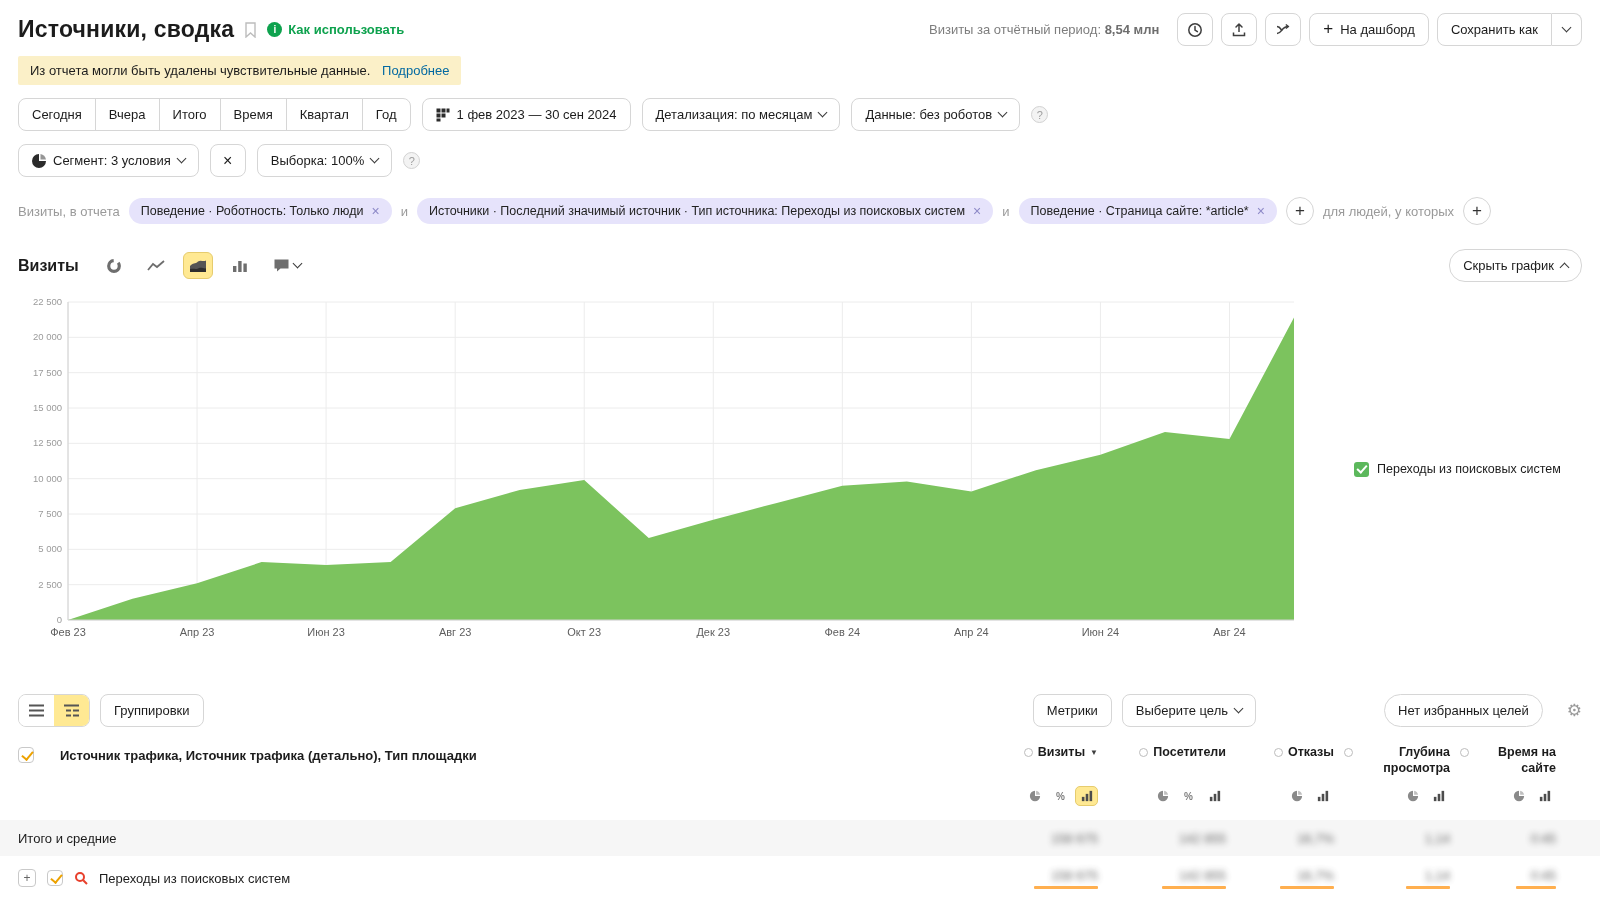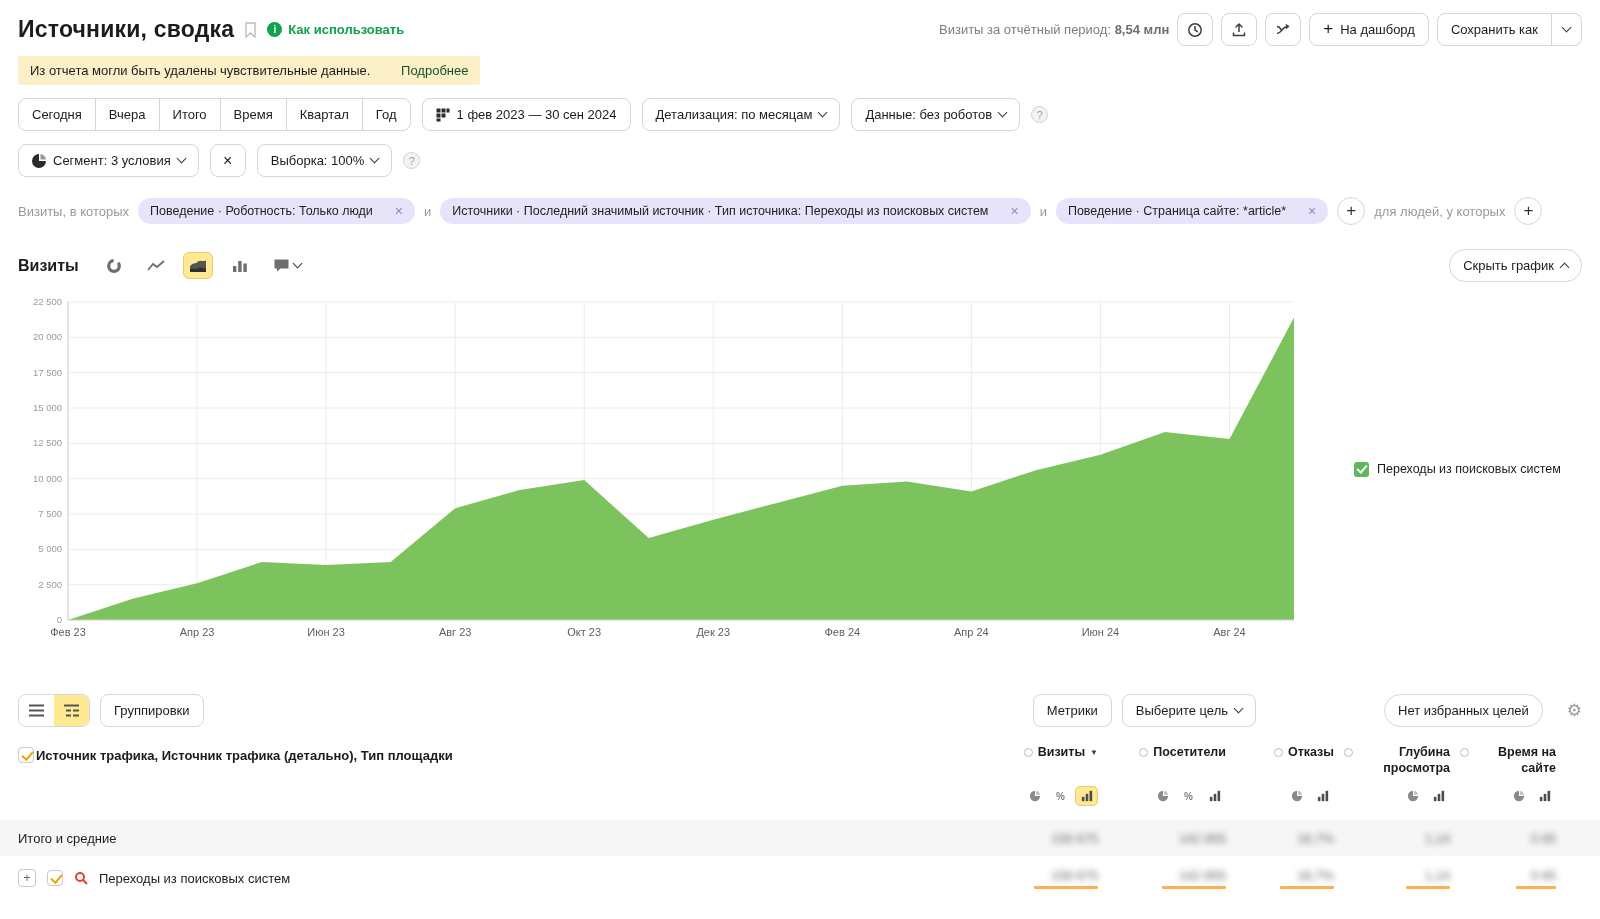--- a/index.html
+++ b/index.html
@@ -7,45 +7,45 @@
 body{width:1600px;height:919px;overflow:hidden;font-family:"Liberation Sans",sans-serif;font-size:13px;color:#1c1c1c}
 .page{padding:0 18px}
 .row{display:flex;align-items:center}
 
 .header-row{padding-top:13px;justify-content:space-between}
 .hleft{display:flex;align-items:center;gap:10px}
 h1{font-size:23px;font-weight:bold;letter-spacing:.2px}
 .howto{color:#0ea24e;font-weight:bold;font-size:13px;display:inline-flex;gap:6px;align-items:center;cursor:pointer}
 .info-i{width:15px;height:15px;border-radius:50%;background:#0ea24e;color:#fff;font-size:10px;display:inline-flex;align-items:center;justify-content:center;font-weight:bold}
 .hright{display:flex;align-items:center;gap:8px}
-.visits-period{color:#7d7d7d;}
+.visits-period{color:#7d7d7d;margin-right:10px}
 .visits-period b{color:#6e6e6e}
 .btn{display:inline-flex;align-items:center;gap:7px;height:33px;padding:0 13px;border:1px solid #d6d6d6;border-radius:8px;background:#fff;font-size:13px;font-family:inherit;cursor:pointer;white-space:nowrap;color:#1c1c1c}
 .btn.sq{width:36px;padding:0;justify-content:center}
 .split{display:inline-flex}
 .split .btn:first-child{border-radius:8px 0 0 8px}
 .split .btn:last-child{border-radius:0 8px 8px 0;border-left:none;width:30px;padding:0;justify-content:center}
 .plusg{font-size:17px;line-height:1;margin-top:-2px}
 
 .chev{width:7px;height:7px;border-right:1.6px solid #3a3a3a;border-bottom:1.6px solid #3a3a3a;display:inline-block;flex:0 0 auto}
 .chev.down{transform:rotate(45deg);margin-top:-4px}
 .chev.up{transform:rotate(-135deg);margin-top:4px}
 
 .notice{display:inline-block;background:#fbf0c8;padding:7px 12px;margin-top:10px;font-size:13px;border-radius:2px}
-.notice .more{color:#14532d;margin-left:27px;cursor:pointer}
+.notice .more{color:#0369a1;margin-left:8px;cursor:pointer}
 
 .filters{margin-top:13px;gap:11px}
 .seg-group{display:inline-flex}
 .seg-group .btn{border-radius:0;margin-left:-1px}
 .seg-group .btn:first-child{border-radius:8px 0 0 8px;margin-left:0}
 .seg-group .btn:last-child{border-radius:0 8px 8px 0}
 .help{width:17px;height:17px;border-radius:50%;border:1px solid #d2d2d2;color:#9e9e9e;font-size:11px;display:inline-flex;align-items:center;justify-content:center;background:#f3f3f3;cursor:pointer;flex:0 0 auto}
 
 .chips-row{margin-top:20px;gap:9px;flex-wrap:wrap;color:#9a9a9a;font-size:13px}
-.chip{display:inline-flex;align-items:center;gap:22px;background:#e6e3fb;border-radius:15px;padding:6px 12px;color:#222;font-size:12.5px;cursor:pointer}
+.chip{display:inline-flex;align-items:center;gap:8px;background:#e6e3fb;border-radius:15px;padding:6px 12px;color:#222;font-size:12.5px;cursor:pointer}
 .chip .x{color:#8d89c7;font-size:14px;line-height:1;cursor:pointer}
 .plus-circle{width:28px;height:28px;border:1px solid #d6d6d6;border-radius:50%;display:inline-flex;align-items:center;justify-content:center;font-size:17px;color:#333;background:#fff;cursor:pointer}
 
 .chart-header{margin-top:24px;justify-content:space-between}
 .ct-group{display:flex;align-items:center;gap:12px}
 .chart-title{font-size:16px;font-weight:bold;margin-right:8px}
 .ctype{min-width:30px;height:27px;padding:0 5px;display:inline-flex;align-items:center;justify-content:center;border-radius:6px;cursor:pointer;border:1px solid transparent;gap:4px}
 .ctype.selected{background:#ffe993;border-color:#e6cc6e}
 .hide-chart{border-radius:16px}
 
@@ -62,21 +62,21 @@
 .icon-pair{display:inline-flex;border:1px solid #d6d6d6;border-radius:8px;overflow:hidden}
 .icon-pair .ibtn{width:35px;height:31px;display:flex;align-items:center;justify-content:center;background:#fff;cursor:pointer}
 .icon-pair .ibtn.selected{background:#ffe993}
 .tright{display:flex;gap:10px;align-items:center}
 .pill{border-radius:17px}
 .gear{font-size:17px;color:#9a9a9a;margin-left:14px;cursor:pointer}
 .sp120{width:108px}
 
 .cols{display:grid;grid-template-columns:104px 118px 98px 106px 96px;column-gap:10px;margin-left:auto;margin-right:26px;flex:0 0 auto}
 .table-head{margin-top:18px;display:flex;align-items:flex-start}
-.dim-label{display:flex;gap:2px;align-items:flex-end;font-weight:bold;padding-top:2px}
+.dim-label{display:flex;gap:26px;align-items:flex-end;font-weight:bold;padding-top:2px}
 .col-head{display:flex;gap:5px;justify-content:flex-end;align-items:flex-start;font-weight:bold;font-size:12.5px;text-align:right;cursor:pointer;line-height:1.25}
 .mcirc{width:9px;height:9px;border:1.5px solid #bdbdbd;border-radius:50%;display:inline-block;margin-top:3px;flex:0 0 auto}
 .sortarr{font-size:8px;color:#3e3e3e;margin-top:3px}
 .toggles-row{display:flex;margin-top:10px}
 .tgl-cell{display:flex;justify-content:flex-end;gap:3px;align-items:center}
 .tgl{width:23px;height:20px;display:inline-flex;align-items:center;justify-content:center;border-radius:5px;border:1px solid transparent;cursor:pointer}
 .tgl.selected{background:#ffe993;border-color:#e6cc6e}
 .pct{font-size:10px;color:#7e7e7e}
 .totals-row{margin:14px -18px 0;background:#f6f6f6;padding:0 18px;height:36px;display:flex;align-items:center}
 .totals-label{color:#1c1c1c}
@@ -213,21 +213,21 @@
       </button>
     <button class="btn">
       <span>Выборка: 100%</span>
       <span class="chev down"></span>
     </button>
     <span class="help">?</span>
   </div>
 
   
   <div class="row chips-row" id="chips-row">
-      <span>Визиты, в которых</span>
+      <span>Визиты, в отчета</span>
       <span class="chip">
         <span>Поведение · Роботность: Только люди</span>
         <span class="x">×</span>
       </span>
       <span>и</span>
       <span class="chip">
         <span>Источники · Последний значимый источник · Тип источника: Переходы из поисковых систем</span>
         <span class="x">×</span>
       </span>
       <span>и</span>

